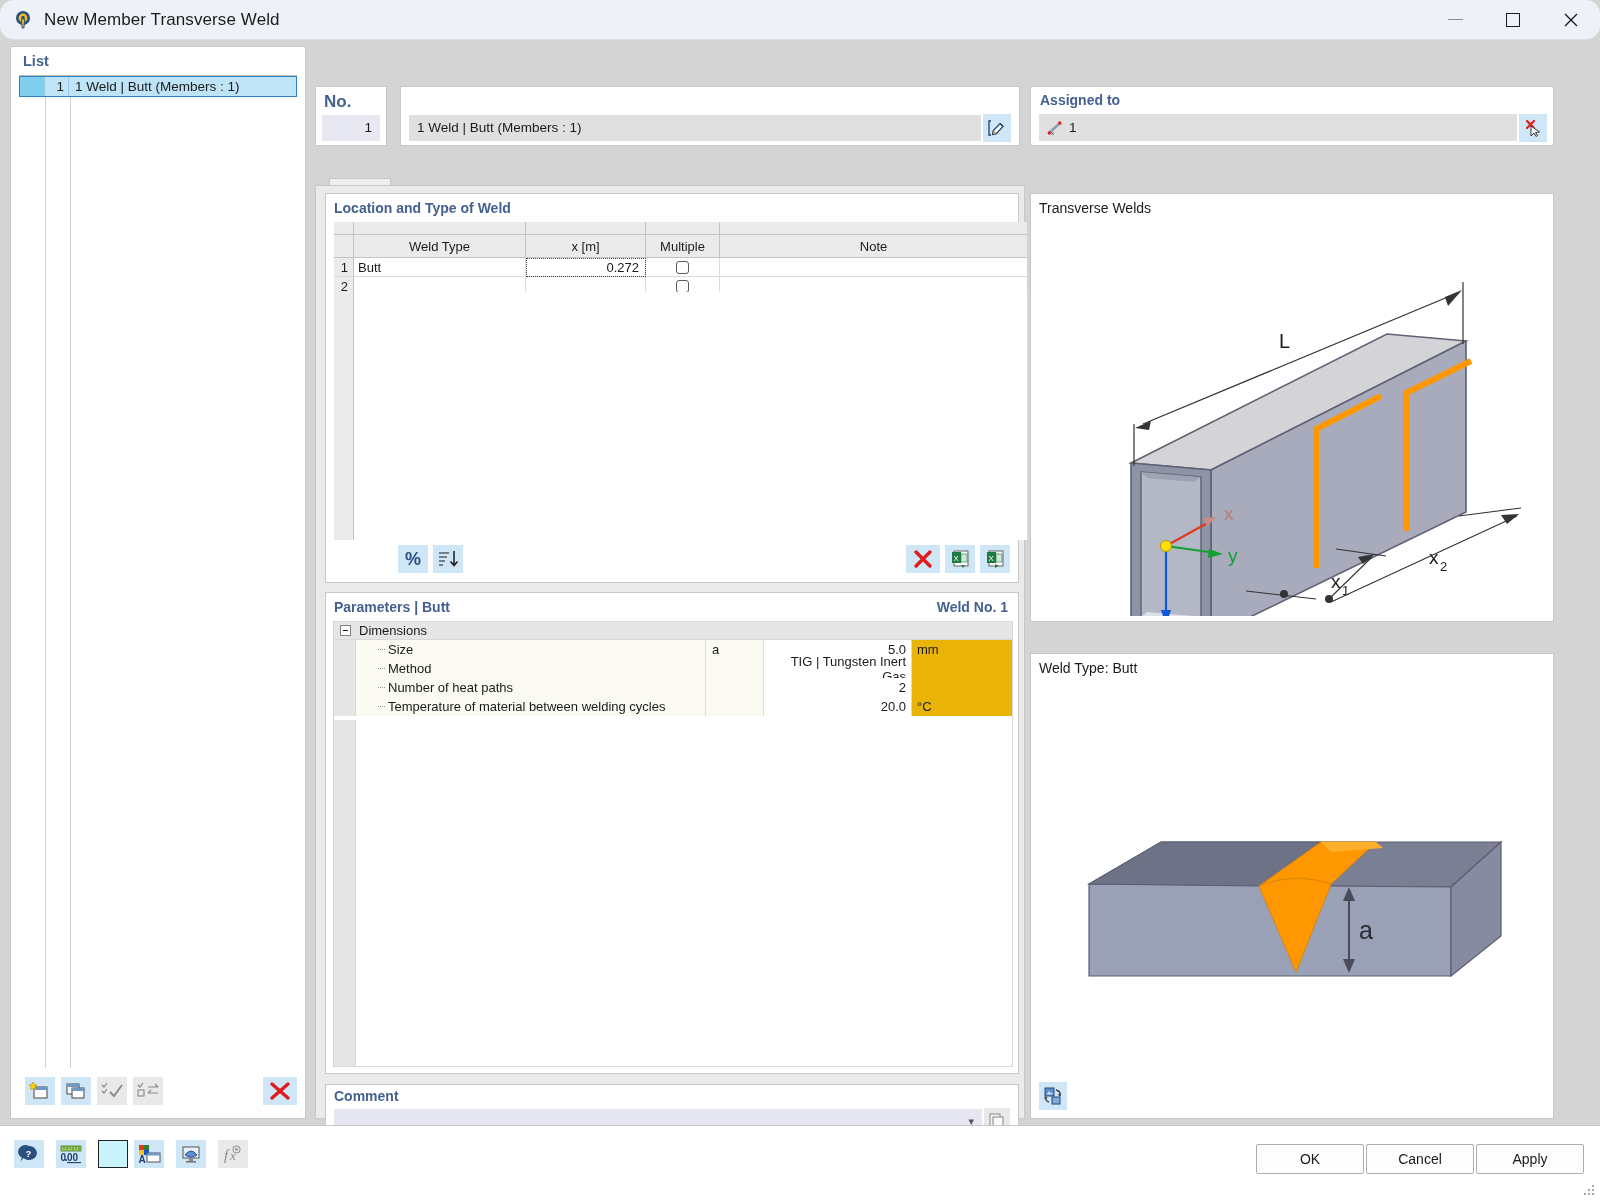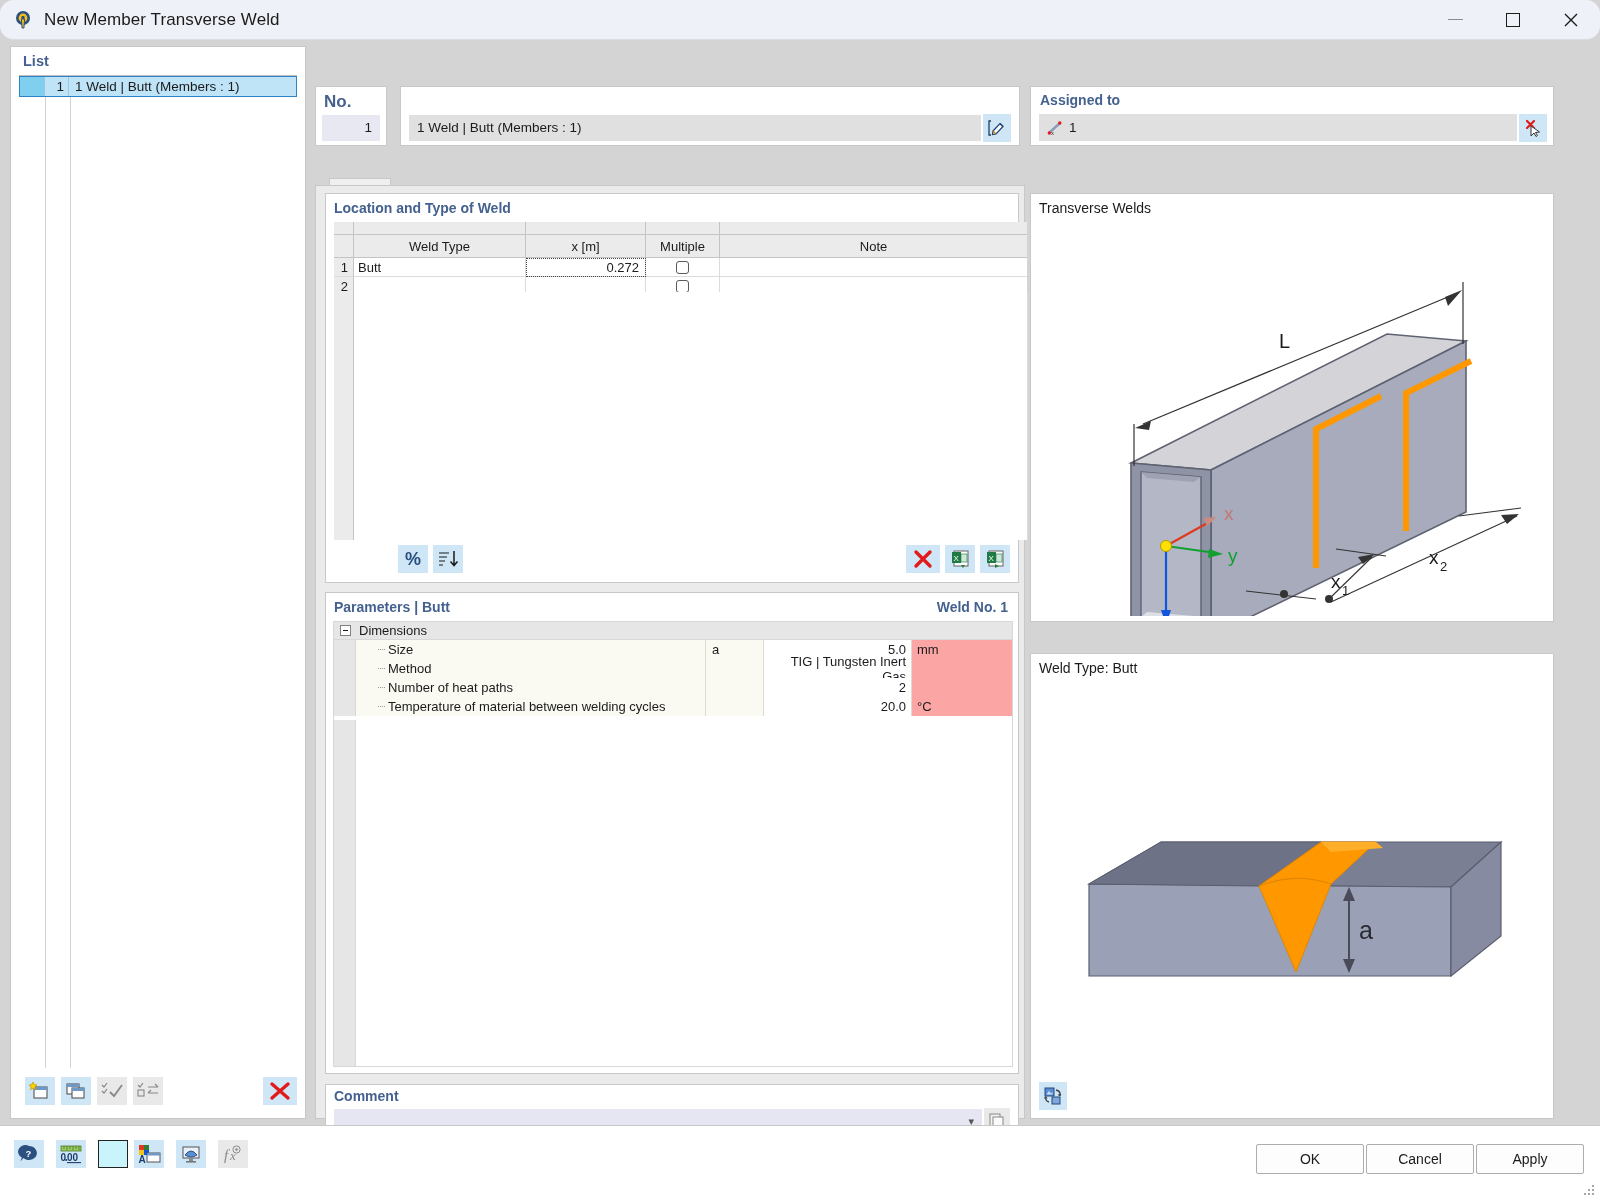--- a/index.html
+++ b/index.html
@@ -181,21 +181,21 @@
   .pc-name { width: 350px; background: #fafaf2; padding-left: 32px; display: flex; align-items: center;
              border-right: 1px solid #ddddcf; position: relative; }
   .pc-name:before {
     content:""; position:absolute; left: 22px; top: 9px; width: 7px; height: 1px;
     border-top: 1px dotted #999;
   }
   .pc-sym { width: 58px; background: #fafaf2; display: flex; align-items: center; padding-left: 6px;
             border-right: 1px solid #ddddcf; }
   .pc-val { width: 148px; background: #ffffff; display: flex; align-items: center; justify-content: flex-end;
             padding-right: 5px; border-right: 1px solid #ddddcf; }
-  .pc-unit { flex: 1; background: #fca5a5; display: flex; align-items: center; padding-left: 5px; }
+  .pc-unit { flex: 1; background: #eab308; display: flex; align-items: center; padding-left: 5px; }
   .ptable-fill { position: absolute; left: 0; right: 0; top: 98px; bottom: 0; background: #ffffff; }
   .ptable-fill .g { position: absolute; left: 0; top: 0; bottom: 0; width: 22px; background: #e6e6e6;
                     border-right: 1px solid #d8d8d8; }
 
   
   #comment-panel { left: 325px; top: 1044px; width: 694px; height: 54px; }
   #comment-panel .lbl { font-size: 14px; font-weight: bold; color: #44618f; padding: 3px 0 0 8px; }
   .comment-field {
     position: absolute; left: 8px; top: 24px; width: 648px; height: 24px;
     background: #e6e6f2; display: flex; align-items: center; padding-left: 6px;

